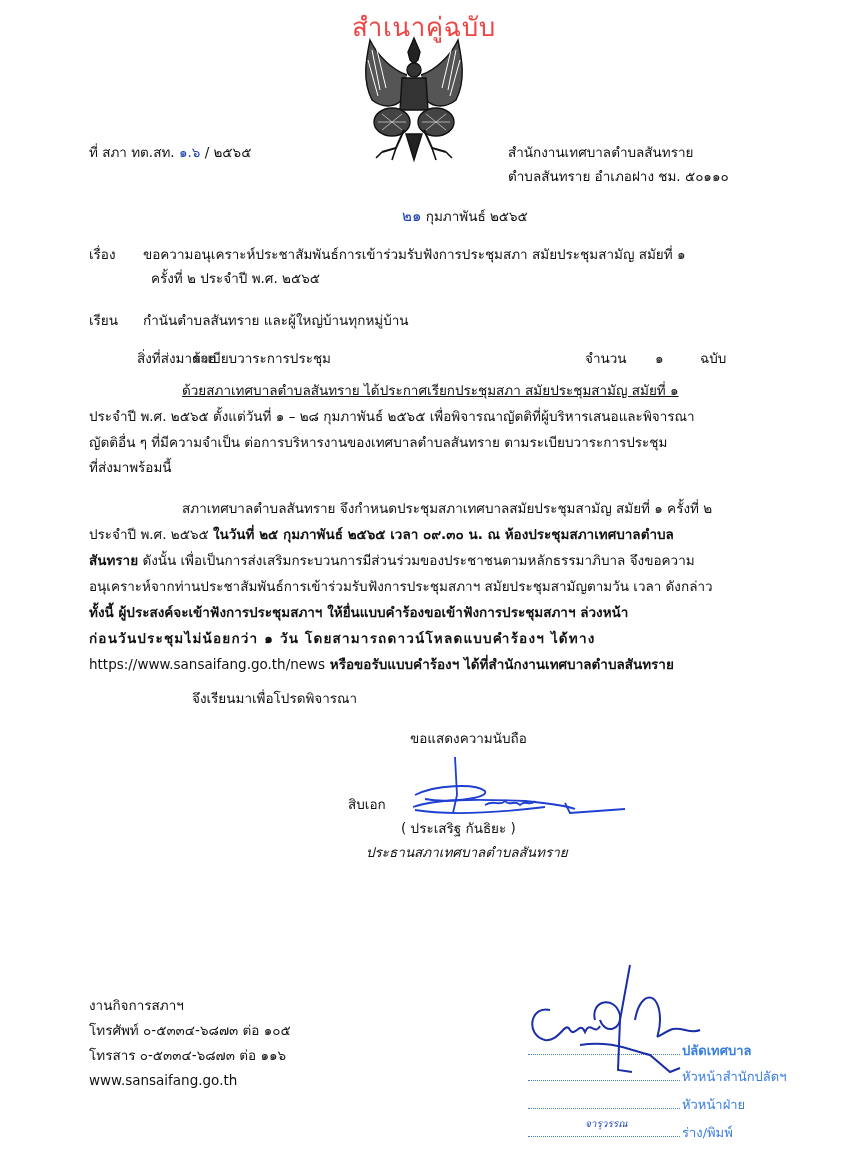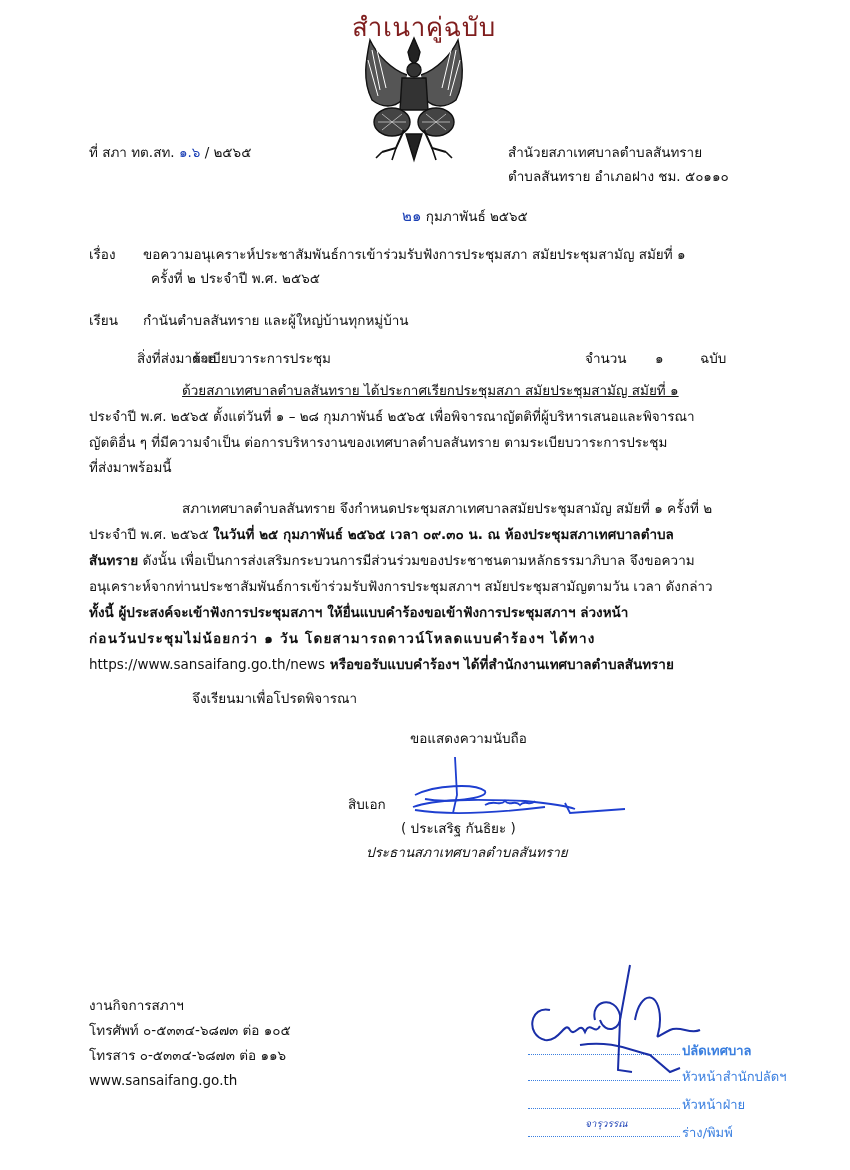--- a/index.html
+++ b/index.html
@@ -2,21 +2,21 @@
 <html><head>
   <meta charset="utf-8">
   <style>
     html, body { margin:0; padding:0; background:#ffffff; }
     body { width:850px; height:1170px; position:relative; overflow:hidden;
            font-family:"DejaVu Sans", "Liberation Sans", sans-serif; color:#111; }
     .abs { position:absolute; }
     .t { font-size:13.5px; line-height:20px; white-space:nowrap; }
     .b { font-weight:bold; }
     .blue { color:#1a3fb5; }
-    .stamp { color:#7f1d1d; font-size:26px; letter-spacing:0.5px; }
+    .stamp { color:#ef4444; font-size:26px; letter-spacing:0.5px; }
     .garuda { left:352px; top:30px; width:125px; height:135px; }
     .para { font-size:13.5px; line-height:26px; white-space:nowrap; }
     .dotline { border-bottom:1.5px dotted #3a7fe0; height:14px; }
     .lbl-blue { color:#3a7fe0; font-size:13px; white-space:nowrap; }
     .sig { position:absolute; }
   </style>
 </head>
 <body>
 
 <div class="abs stamp" style="left:352px; top:6px;">สำเนาคู่ฉบับ</div>
@@ -48,21 +48,21 @@
     </g>
   </svg>
 </div>
 
 <div class="abs t" style="left:89px; top:142px;">
   <span>ที่  สภา ทต.สท.</span>
   <span class="blue">๑.๖</span>
   <span>/ ๒๕๖๕</span>
 </div>
 
-<div class="abs t" style="left:508px; top:142px;">สำนัวยสภาเทศบาลตำบลสันทราย</div>
+<div class="abs t" style="left:508px; top:142px;">สำนักงานเทศบาลตำบลสันทราย</div>
 <div class="abs t" style="left:508px; top:166px;">ตำบลสันทราย อำเภอฝาง ชม. ๕๐๑๑๐</div>
 
 <div class="abs t" style="left:402px; top:206px;">
   <span class="blue" style="font-size:15px;">๒๑</span>
   <span>กุมภาพันธ์  ๒๕๖๕</span>
 </div>
 
 <div class="abs t" style="left:89px; top:244px;">เรื่อง</div>
 <div class="abs t" style="left:143px; top:244px;">ขอความอนุเคราะห์ประชาสัมพันธ์การเข้าร่วมรับฟังการประชุมสภา สมัยประชุมสามัญ สมัยที่ ๑</div>
 <div class="abs t" style="left:143px; top:268px;margin-left:8px;">ครั้งที่ ๒  ประจำปี พ.ศ. ๒๕๖๕</div>

